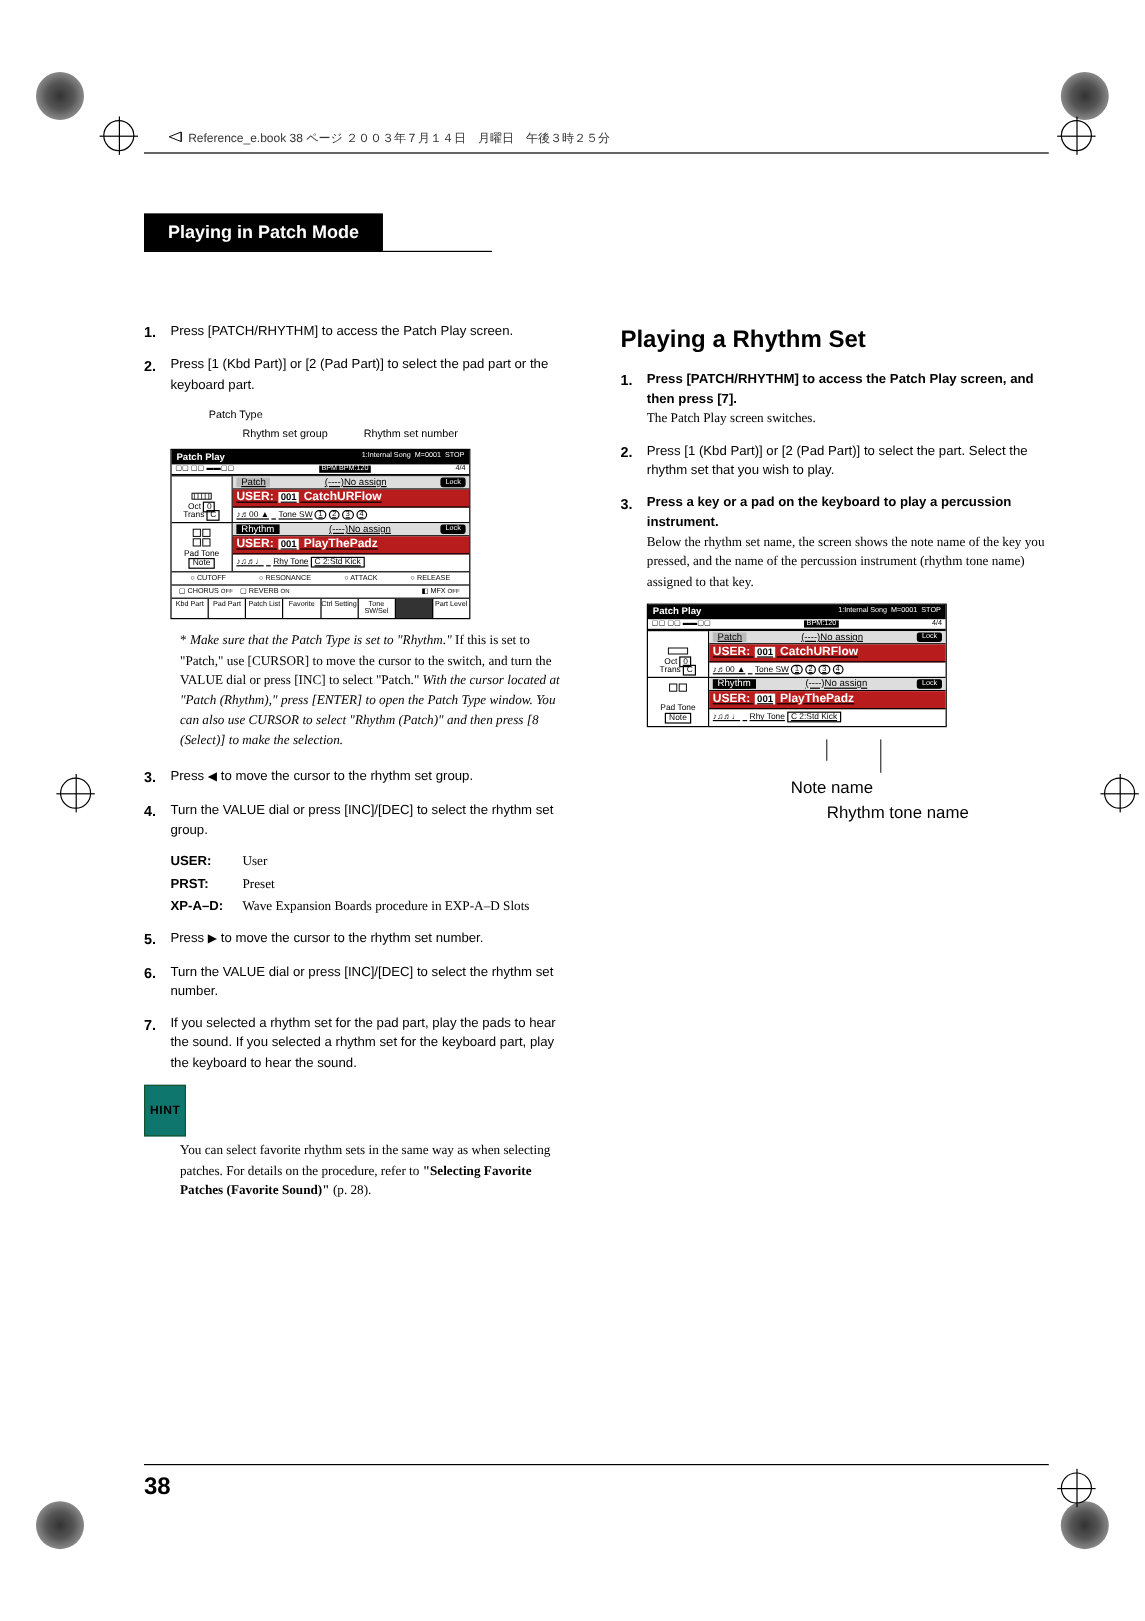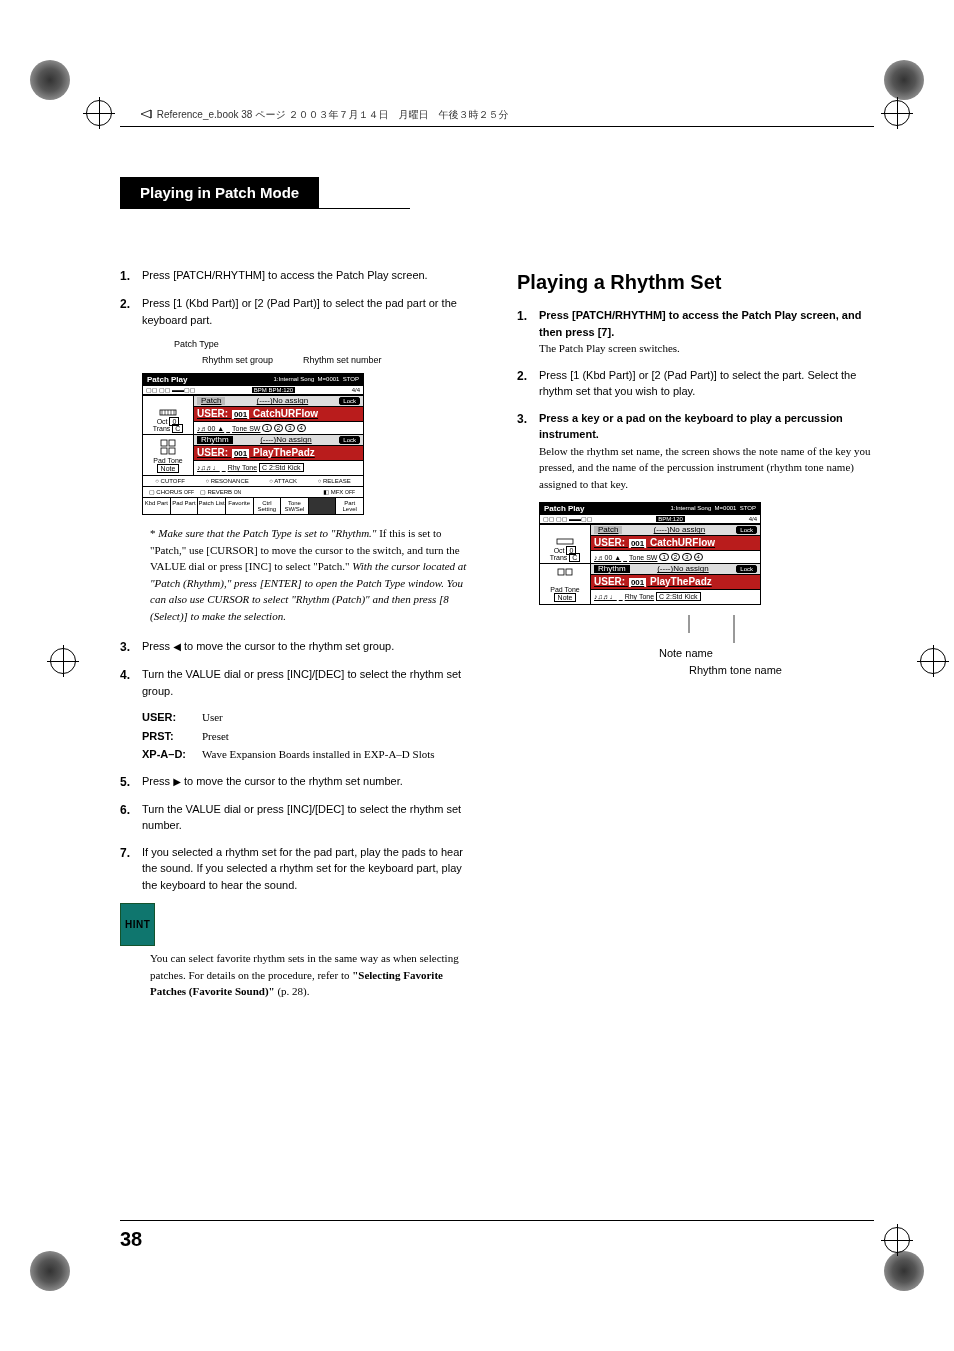--- a/index.html
+++ b/index.html
@@ -103,42 +103,42 @@
     border: 1px solid #14532d;
     font-size: 10px;
     font-weight: bold;
     padding: 13px 4px;
     background: #0f766e;
     position: relative;
     letter-spacing: 0.5px;
   }
   .hint-body { font-family: Georgia, serif; margin: 4px 0 0 30px; font-size: 11px; }
   .screenshot {
-    width: 222px;
+    width: 250px;
     margin: 6px 0 10px 22px;
     border: 1px solid #000;
     box-sizing: border-box;
     font-size: 8px;
     line-height: 1;
   }
   .ss-hdr { background: #000; color: #fff; padding: 2px 4px; display: flex; justify-content: space-between; font-weight: bold; }
   .ss-row { display: flex; border-top: 1px solid #000; }
   .ss-left { width: 46px; border-right: 1px solid #000; padding: 2px; font-size: 7px; display: flex; flex-direction: column; justify-content: center; align-items: center; }
   .ss-right { flex: 1; text-decoration: underline; }
   .ss-tag { display: flex; justify-content: space-between; padding: 1px 3px; border-bottom: 1px solid #000; background: #ddd; }
   .ss-tag .btn { border: 1px solid #000; padding: 0 3px; background: #000; color: #fff; font-size: 6px; border-radius: 2px; }
   .ss-main { background: #b91c1c; color: #fff; font-weight: bold; padding: 2px 3px; border-bottom: 1px solid #000; font-size: 10px; }
   .ss-main .grp { background: #fff; color: #000; padding: 0 2px; margin: 0 1px; font-size: 8px; }
   .ss-tone { padding: 2px 3px; font-size: 7px; display: flex; align-items: center; gap: 2px; }
   .ss-tone .c { display: inline-block; border: 1px solid #000; border-radius: 6px; padding: 0 2px; font-size: 6px; }
   .ss-bottom { border-top: 1px solid #000; display: flex; font-size: 6px; }
   .ss-bottom span { flex: 1; text-align: center; padding: 2px 0; border-right: 1px solid #000; }
   .ss-bottom span:last-child { border-right: none; }
   .ss-knob-row { display: flex; justify-content: space-around; padding: 2px; border-top: 1px solid #000; font-size: 6px; }
-  .ss-annot { text-align: center; font-size: 11px; margin: 6px 0; }
+  .ss-annot { text-align: center; font-size: 14px; margin: 6px 0; }
   .labels-above { font-size: 9px; margin-left: 22px; }
   .labels-above .pt { margin-left: 32px; }
   .labels-above .row2 { display: flex; margin-top: 2px; margin-left: 60px; gap: 30px; }
   .page-num {
     position: absolute;
     bottom: 100px;
     left: 120px;
     font-family: "Arial Black", Arial, sans-serif;
     font-weight: 900;
     font-size: 20px;
@@ -342,21 +342,21 @@
         <div class="row">
             <span class="k">USER:</span>
             <span class="v">User</span>
           </div>
         <div class="row">
             <span class="k">PRST:</span>
             <span class="v">Preset</span>
           </div>
         <div class="row">
             <span class="k">XP-A–D:</span>
-            <span class="v">Wave Expansion Boards installed in EXP-A–D Slots</span>
+            <span class="v">Wave Expansion Boards procedure in EXP-A–D Slots</span>
           </div>
       </div>
       <ol class="steps">
         <li>
           <span class="step-num">5.</span>
           <span class="step-body bold">
             <span>Press </span>
             <span class="tri">▶</span>
             <span> to move the cursor to the rhythm set number.</span>
           </span>

